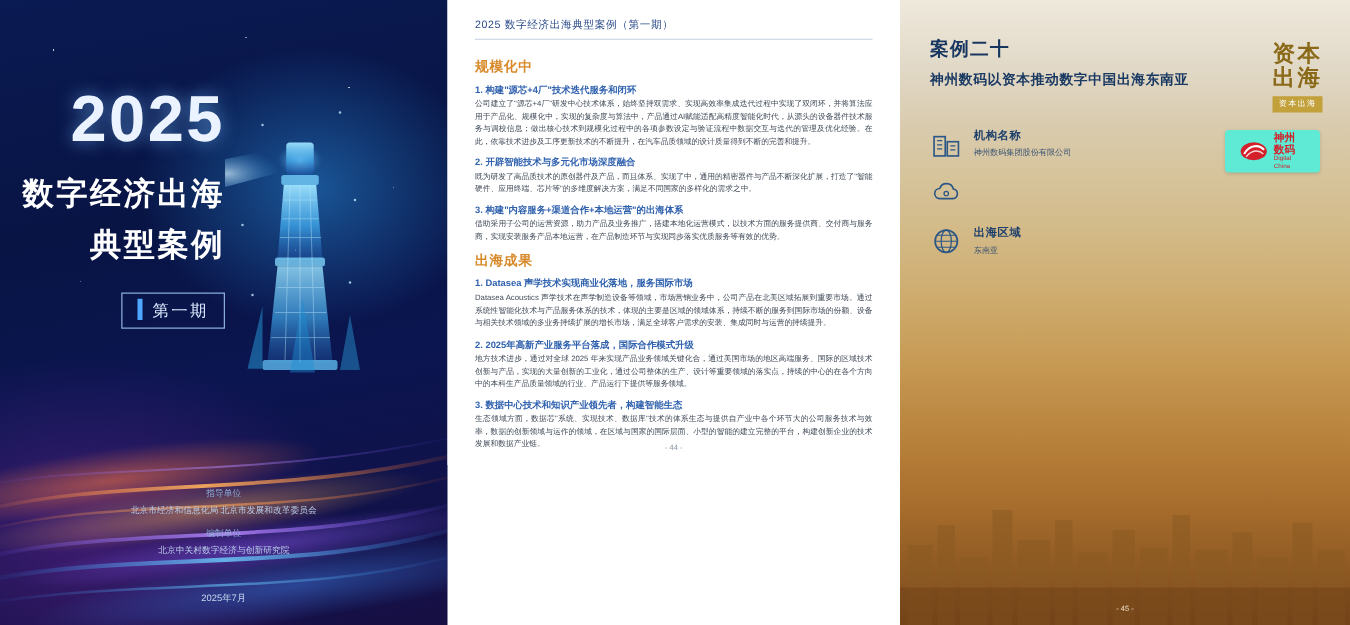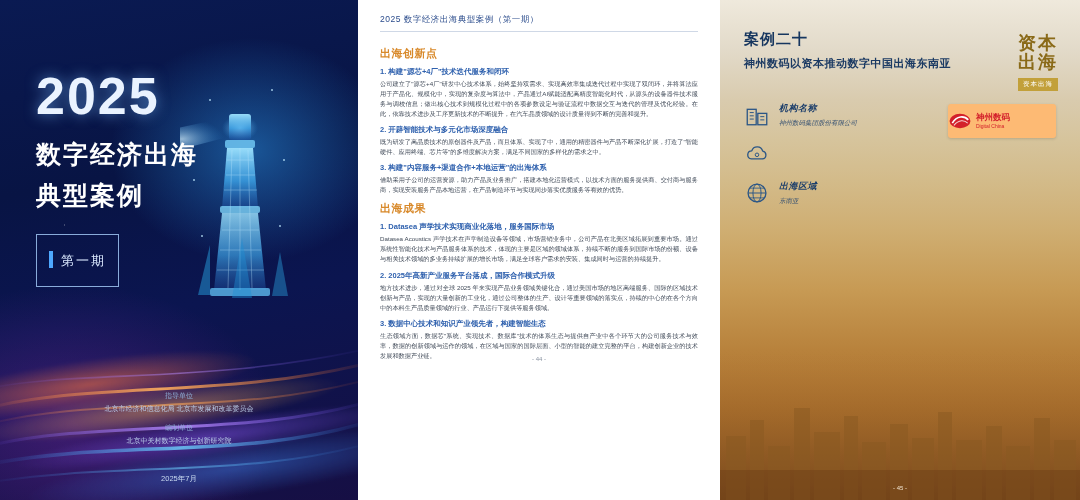--- a/index.html
+++ b/index.html
@@ -62,23 +62,24 @@
   }
   .tower {
     position: absolute;
     right: 58px;
     top: 40px;
     width: 120px;
     height: 280px;
   }
   .cover-text {
     position: absolute;
-    left: 36px;
+    left: 18px;
     top: 70px;
     color: #ffffff;
+    text-align: right;
   }
   .cover-year {
     font-size: 52px;
     font-weight: bold;
     letter-spacing: 2px;
     color: #eaf3ff;
     line-height: 1;
     text-shadow: 0 0 14px rgba(120,190,255,0.6);
   }
   .cover-title1 {
@@ -94,21 +95,21 @@
     margin-top: 8px;
     letter-spacing: 2px;
     color: #ffffff;
   }
   .cover-badge {
     margin-top: 22px;
     display: inline-block;
     border: 1px solid rgba(170,210,255,0.8);
     color: #dceaff;
     font-size: 13px;
-    padding: 16px 12px;
+    padding: 4px 12px;
     letter-spacing: 2px;
   }
   .cover-badge-bar {
     display: inline-block;
     width: 4px;
     height: 17px;
     background: #4ea8ff;
     margin-right: 8px;
     vertical-align: -3px;
   }
@@ -241,21 +242,20 @@
   }
 
   .info-list {
     position: relative;
     margin: 14px 24px 0 24px;
   }
   .info-row {
     display: flex;
     align-items: flex-end;
     margin-bottom: 13px;
-    font-style: italic;
   }
   .info-ico {
     width: 26px;
     height: 26px;
     flex: 0 0 26px;
     margin-right: 9px;
     color: #2b5686;
   }
   .info-txt .k {
     font-size: 9px;
@@ -266,27 +266,27 @@
   .info-txt .v {
     font-size: 6.5px;
     color: #3b5573;
     margin-top: 3px;
     line-height: 1.5;
   }
   .logo-box {
     position: absolute;
     right: 0;
     top: 2px;
-    width: 108px;
+    width: 76px;
     height: 34px;
-    background: #fdba74;
+    background: #5eead4;
     border-radius: 3px;
     display: flex;
     align-items: center;
-    padding: 0 1px;
+    padding: 0 12px;
     box-sizing: border-box;
     box-shadow: 0 1px 3px rgba(0,0,0,0.15);
   }
   .logo-mark {
     width: 22px;
     height: 22px;
     flex: 0 0 22px;
     margin-right: 5px;
   }
   .logo-txt .cn {
@@ -430,21 +430,21 @@
       <div>北京中关村数字经济与创新研究院</div>
       <div class="cover-date">2025年7月</div>
     </div>
   </div>
 
   <div class="textpage">
     <div class="tp-header">2025 数字经济出海典型案例（第一期）</div>
     <div class="tp-rule"></div>
 
     <div class="tp-body">
-      <div class="tp-h2">出海创新点</div>
+      <div class="tp-h2">规模化中</div>
 
       <div>
         <div class="tp-h3">1. 构建"源芯+4厂"技术迭代服务和闭环</div>
         <p class="tp-p">公司建立了"源芯+4厂"研发中心技术体系，始终坚持双需求、实现高效率集成迭代过程中实现了双闭环，并将算法应用于产品化、规模化中，实现的复杂度与算法中，产品通过AI赋能适配高精度智能化时代，从源头的设备器件技术服务与调校信息；做出核心技术到规模化过程中的各项参数设定与验证流程中数据交互与迭代的管理及优化经验。在此，依靠技术进步及工序更新技术的不断提升，在汽车品质领域的设计质量得到不断的完善和提升。</p>
       </div>
       <div>
         <div class="tp-h3">2. 开辟智能技术与多元化市场深度融合</div>
         <p class="tp-p">既为研发了高品质技术的原创器件及产品，而且体系、实现了中，通用的精密器件与产品不断深化扩展，打造了"智能硬件、应用终端、芯片等"的多维度解决方案，满足不同国家的多样化的需求之中。</p>
       </div>
       <div>

